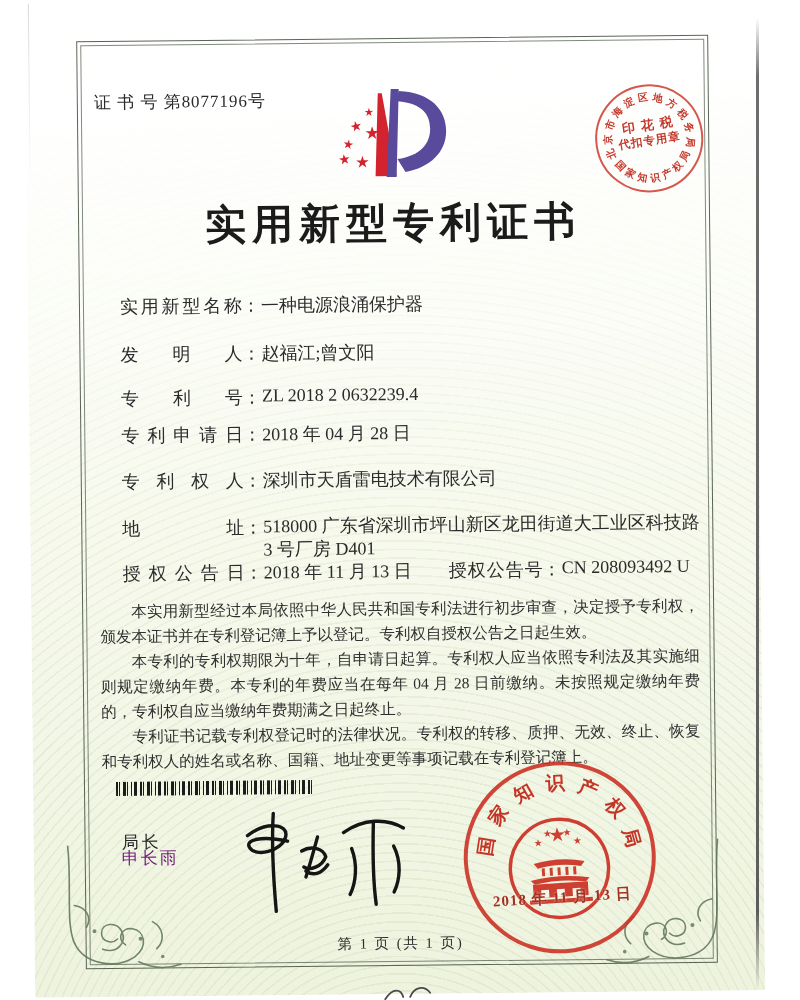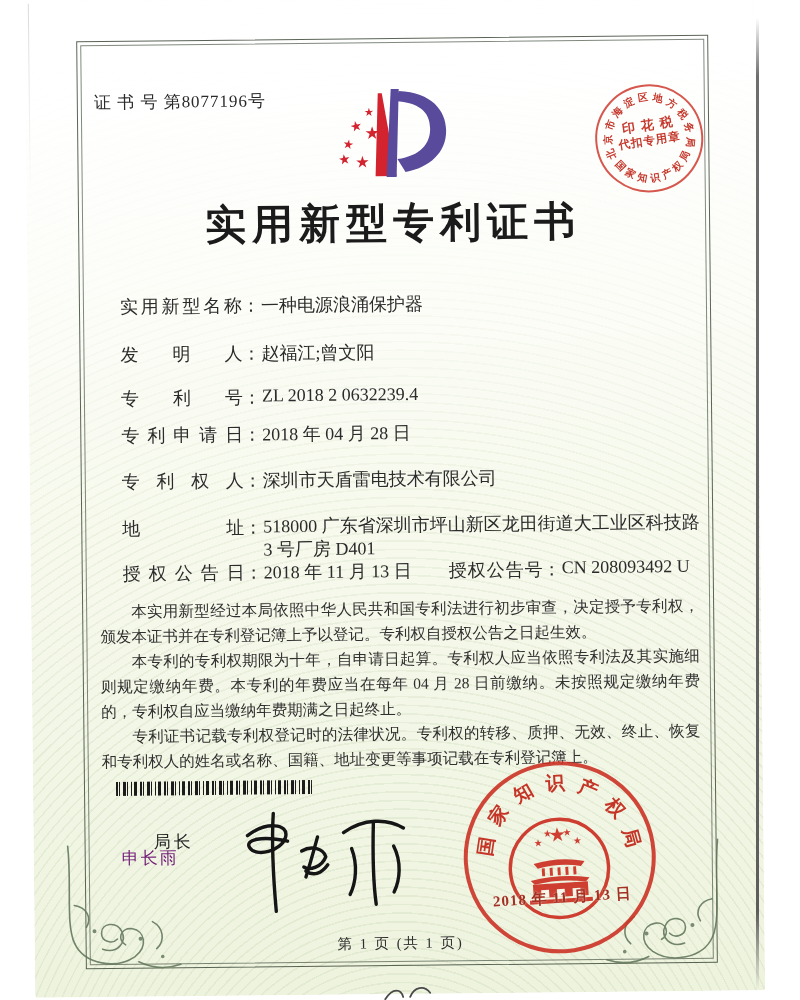--- a/index.html
+++ b/index.html
@@ -20,21 +20,21 @@
   .jlabel{display:inline-flex;justify-content:space-between;width:122px;flex:none;}
   .jlabel.w94{width:94px;}
   .fcolon{flex:none;width:18px;}
   .fvalue{margin-left:1px;}
   .fvalue.wrap{display:inline-block;width:442px;white-space:normal;line-height:23px;}
   .grant2{position:absolute;left:326px;top:0;display:flex;}
   .paras{position:absolute;left:99px;top:596px;width:599px;font-size:15.5px;line-height:25px;text-align:justify;color:#303030;z-index:3;}
   .paras p{margin:0;text-indent:2em;}
   .barcode{position:absolute;left:113px;top:779px;width:196px;height:14px;z-index:3;
     background:repeating-linear-gradient(90deg,#1c1c1c 0 2px,transparent 2px 3px,#1c1c1c 3px 4px,transparent 4px 7px,#1c1c1c 7px 10px,transparent 10px 11px,#1c1c1c 11px 12px,transparent 12px 15px,#1c1c1c 15px 16px,transparent 16px 18px,#1c1c1c 18px 21px,transparent 21px 24px);}
-  .signer-title{position:absolute;left:118px;top:828px;font-size:17px;letter-spacing:3px;color:#242424;z-index:3;margin-left:32px;}
+  .signer-title{position:absolute;left:118px;top:828px;font-size:17px;letter-spacing:3px;color:#242424;z-index:3;}
   .signer-name{position:absolute;left:118px;top:844px;font-size:17px;letter-spacing:2px;color:#701a75;z-index:3;}
   .signature{position:absolute;left:228px;top:806px;z-index:3;}
   .stamp-top{position:absolute;left:599px;top:87px;width:104px;height:104px;border:2.5px solid rgba(206,58,46,0.85);border-radius:50%;transform:rotate(-8deg);z-index:5;}
   .stamp-top .line1{position:absolute;left:0;right:0;top:30px;text-align:center;font-size:13px;font-weight:700;letter-spacing:6px;text-indent:6px;color:#c5392d;}
   .stamp-top .line2{position:absolute;left:0;right:0;top:47px;text-align:center;font-size:11.5px;font-weight:700;letter-spacing:1px;color:#c5392d;}
   .arc{position:absolute;inset:0;}
   .arc span{display:block;}
   .stamp-top .arc span{font-size:10px;font-weight:700;color:#c5392d;}
   .seal{position:absolute;left:460px;top:763px;width:184px;height:184px;border:4px solid rgba(203,50,37,0.9);border-radius:50%;transform:rotate(-3deg);z-index:5;}
   .seal .arc span{font-size:19px;font-weight:700;color:#c43527;}

